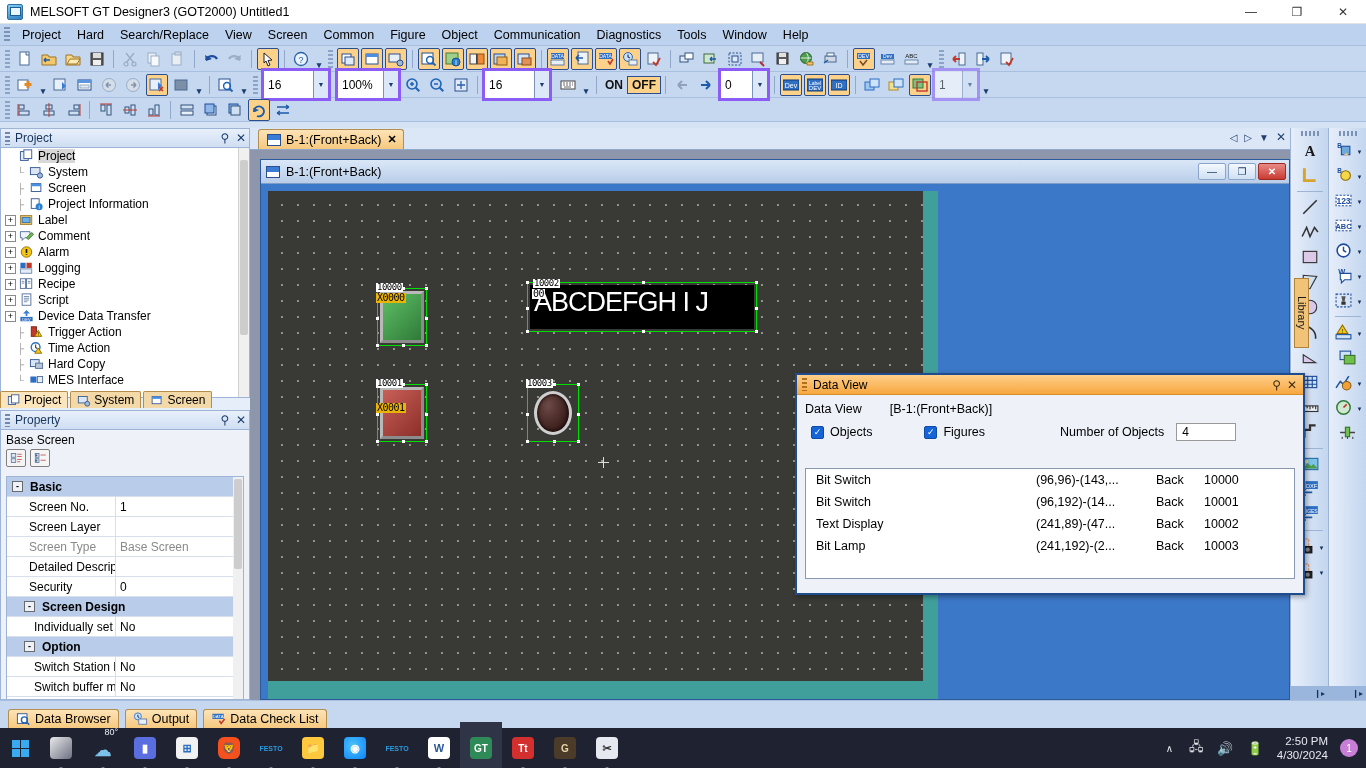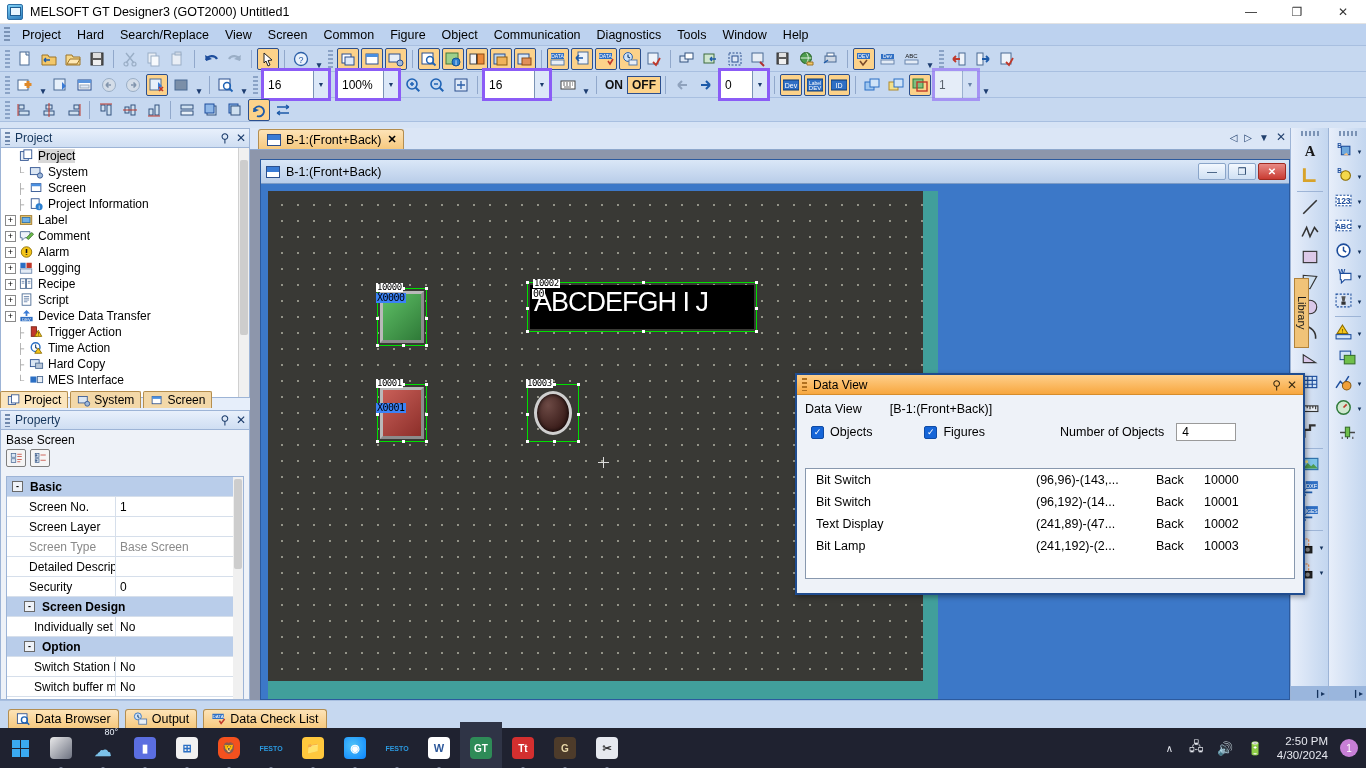--- a/index.html
+++ b/index.html
@@ -157,21 +157,21 @@
   .dots{ position:absolute;inset:0;
     background-image:radial-gradient(#9a9a8e 0.7px,transparent 0.8px);
     background-size:16px 16px; background-position:6px 6px; }
 
   
   .objwrap{ position:absolute; }
   .objsel{ position:absolute;border:1px solid #00e000; }
   .objsel .h{ position:absolute;width:3px;height:3px;background:#ffffff; }
   .idtag{ position:absolute;background:#ffffff;color:#000;font-size:9px;line-height:9px;
      padding:0 1px;font-family:"DejaVu Sans Mono",monospace;letter-spacing:-0.5px;white-space:nowrap;z-index:5; }
-  .devtag{ position:absolute;background:#3b82f6;color:#000;font-size:10px;line-height:10px;
+  .devtag{ position:absolute;background:#eab308;color:#000;font-size:10px;line-height:10px;
      padding:0 1px;font-family:"DejaVu Sans Mono",monospace;letter-spacing:-0.5px;white-space:nowrap;z-index:5; }
 
   .sw-body{ position:absolute;inset:0;border:3px solid #b9b9b9;border-right-color:#8c8c8c;
      border-bottom-color:#8c8c8c;background:#777; }
   .sw-green{ background:linear-gradient(135deg,#5fc066,#2f7a38); }
   .sw-red{ background:linear-gradient(135deg,#c95f58,#8c2f2a); }
   .txtdisp{ position:absolute;inset:0;background:#000; }
   .txtdisp .tv{ position:absolute;left:4px;top:2px;right:4px;bottom:2px;color:#fff;
      font-family:"Liberation Sans",sans-serif;font-size:27px;line-height:30px;letter-spacing:-1px;white-space:nowrap; }
   .lampwrap{ position:absolute;inset:0;display:flex;align-items:center;justify-content:center; }

